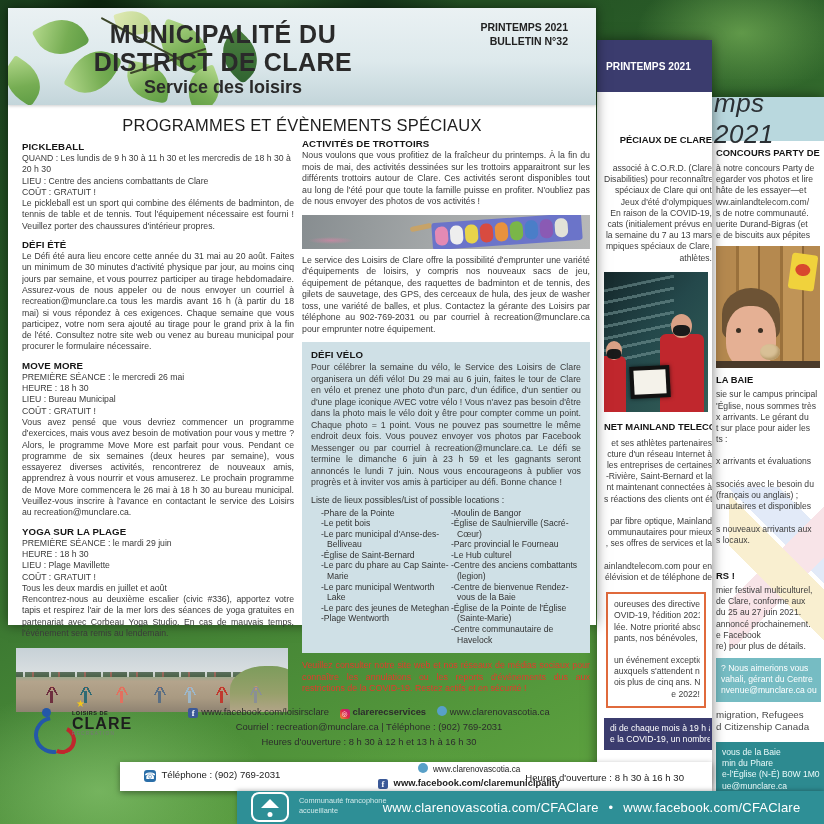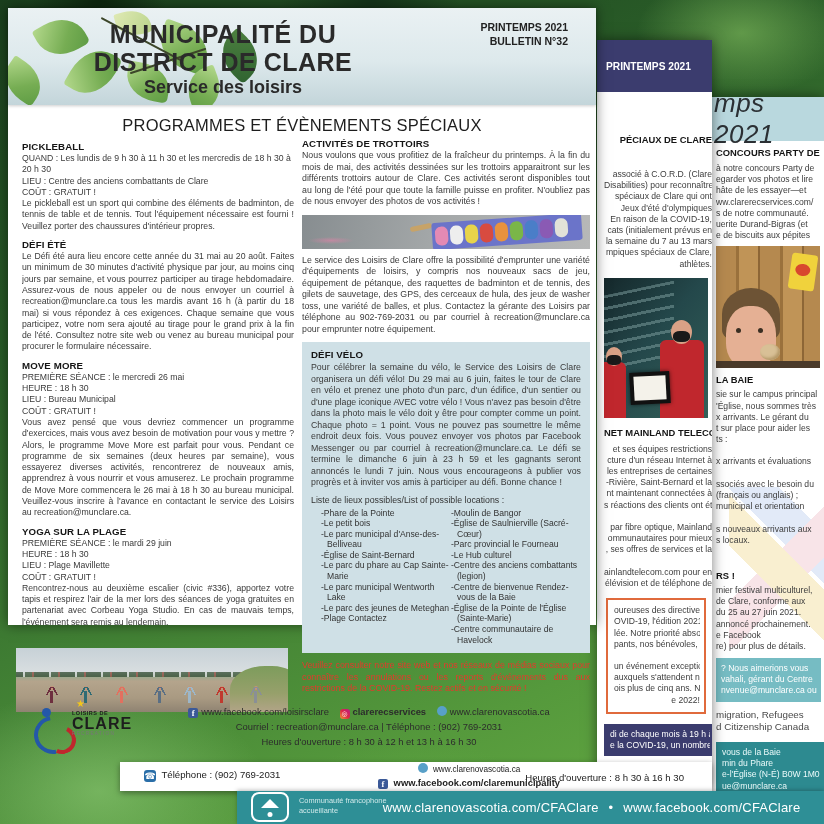--- a/index.html
+++ b/index.html
@@ -170,21 +170,21 @@
 
   <div class="page page4">
     <div class="p4-banner">mps 2021</div>
     <div class="p4-body">
       <div class="quilt"></div>
       <div class="frag-h">CONCOURS PARTY DE</div>
       <div style="margin-top:5px">
           <div class="frag">à notre concours Party de</div>
           <div class="frag">egarder vos photos et lire</div>
           <div class="frag">hâte de les essayer—et</div>
-          <div class="frag">ww.clarerecservices.com/</div>
+          <div class="frag">ww.ainlandtelecom.com/</div>
           <div class="frag">s de notre communauté.</div>
           <div class="frag">uerite Durand-Bigras (et</div>
           <div class="frag">e de biscuits aux pépites</div>
         </div>
       <div class="photo-girl photo">
         <span class="bag"></span>
         <span class="girl-hair"></span>
         <span class="girl-face"></span>
         <span class="cookie"></span>
         <span class="counter"></span>
@@ -194,21 +194,21 @@
           <div class="frag">sie sur le campus principal</div>
           <div class="frag">'Église, nous sommes très</div>
           <div class="frag">x arrivants. Le gérant du</div>
           <div class="frag">t sur place pour aider les</div>
           <div class="frag">ts :</div>
           <div class="frag"></div>
           <div class="frag">x arrivants et évaluations</div>
           <div class="frag"></div>
           <div class="frag">ssociés avec le besoin du</div>
           <div class="frag">(français ou anglais) ;</div>
-          <div class="frag">municipal et orientation</div>
+          <div class="frag">unautaires et disponibles</div>
           <div class="frag"></div>
           <div class="frag">s nouveaux arrivants aux</div>
           <div class="frag">s locaux.</div>
         </div>
       <div class="frag-h" style="margin-top:24px">RS !</div>
       <div style="margin-top:4px">
           <div class="frag">mier festival multiculturel,</div>
           <div class="frag">de Clare, conforme aux</div>
           <div class="frag">du 25 au 27 juin 2021.</div>
           <div class="frag">annoncé prochainement.</div>
@@ -231,42 +231,42 @@
           <div class="frag">ue@munclare.ca</div>
           <div class="frag">9-2345</div>
         </div>
     </div>
   </div>
 
   <div class="page page3">
     <div class="p3-banner">PRINTEMPS 2021</div>
     <div class="p3-body">
       <div class="frag-h" style="margin-top:42px">PÉCIAUX DE CLARE</div>
-      <div style="margin-top:24px">
+      <div style="margin-top:18px">
           <div class="frag">associé à C.O.R.D. (Clare</div>
           <div class="frag">Disabilities) pour reconnaître</div>
           <div class="frag">spéciaux de Clare qui ont</div>
           <div class="frag">Jeux d'été d'olympiques</div>
           <div class="frag">En raison de la COVID-19,</div>
           <div class="frag">cats (initialement prévus en</div>
           <div class="frag">la semaine du 7 au 13 mars</div>
           <div class="frag">mpiques spéciaux de Clare,</div>
           <div class="frag">athlètes.</div>
         </div>
       <div class="photo-cert photo">
         <span class="stairs"></span>
         <span class="person pr2"></span>
         <span class="face f2"></span>
         <span class="person pr1"></span>
         <span class="face f1"></span>
         <span class="cert"></span>
       </div>
       <div class="frag-h">NET MAINLAND TELECOM</div>
       <div style="margin-top:6px">
-          <div class="frag">et ses équipes restrictions</div>
+          <div class="frag">et ses athlètes partenaires</div>
           <div class="frag">cture d'un réseau Internet à</div>
           <div class="frag">les entreprises de certaines</div>
           <div class="frag">-Rivière, Saint-Bernard et la</div>
           <div class="frag">nt maintenant connectées à</div>
           <div class="frag">s réactions des clients ont été</div>
           <div class="frag"></div>
           <div class="frag">par fibre optique, Mainland</div>
           <div class="frag">ommunautaires pour mieux</div>
           <div class="frag">, ses offres de services et la</div>
           <div class="frag"></div>
@@ -350,20 +350,21 @@
           </div>
         <div class="body-txt">Vous avez pensé que vous devriez commencer un programme d'exercices, mais vous avez besoin de motivation pour vous y mettre ? Alors, le programme Move More est parfait pour vous. Pendant ce programme de six semaines (deux heures par semaine), vous essayerez diverses activités, rencontrerez de nouveaux amis, apprendrez à vous nourrir et vous amuserez. Le prochain programme de Move More commencera le 26 mai à 18 h 30 au bureau municipal. Veuillez-vous inscrire à l'avance en contactant le service des Loisirs au recreation@munclare.ca.</div>
       </div>
       <div class="sec">
         <div class="sec-h">YOGA SUR LA PLAGE</div>
         <div>
             <div class="meta-line">PREMIÈRE SÉANCE : le mardi 29 juin</div>
             <div class="meta-line">HEURE : 18 h 30</div>
             <div class="meta-line">LIEU : Plage Mavillette</div>
             <div class="meta-line">COÛT : GRATUIT !</div>
+            <div class="meta-line">Tous les deux mardis en juillet et août</div>
           </div>
         <div class="body-txt">Rencontrez-nous au deuxième escalier (civic #336), apportez votre tapis et respirez l'air de la mer lors des séances de yoga gratuites en partenariat avec Corbeau Yoga Studio. En cas de mauvais temps, l'événement sera remis au lendemain.</div>
       </div>
     </div>
 
     <div class="photo-yoga photo">
       <span class="village"></span>
       <span class="dune"></span>
       <span class="yogi" style="left:34px;color:#6e2f3f"></span>
       <span class="yogi" style="left:68px;color:#2e6b74"></span>
@@ -403,21 +404,21 @@
         <div class="list-title">Liste de lieux possibles/List of possible locations :</div>
         <div class="loc-cols">
           <div class="loc-col">
               <div class="loc-item">-Phare de la Pointe</div>
               <div class="loc-item">-Le petit bois</div>
               <div class="loc-item">-Le parc municipal d'Anse-des-Belliveau</div>
               <div class="loc-item">-Église de Saint-Bernard</div>
               <div class="loc-item">-Le parc du phare au Cap Sainte-Marie</div>
               <div class="loc-item">-Le parc municipal Wentworth Lake</div>
               <div class="loc-item">-Le parc des jeunes de Meteghan</div>
-              <div class="loc-item">-Plage Contactez</div>
+              <div class="loc-item">-Plage Wentworth</div>
             </div>
           <div class="loc-col">
               <div class="loc-item">-Moulin de Bangor</div>
               <div class="loc-item">-Église de Saulnierville (Sacré-Cœur)</div>
               <div class="loc-item">-Parc provincial le Fourneau</div>
               <div class="loc-item">-Le Hub culturel</div>
               <div class="loc-item">-Centre des anciens combattants (legion)</div>
               <div class="loc-item">-Centre de bienvenue Rendez-vous de la Baie</div>
               <div class="loc-item">-Église de la Pointe de l'Église (Sainte-Marie)</div>
               <div class="loc-item">-Centre communautaire de Havelock</div>

